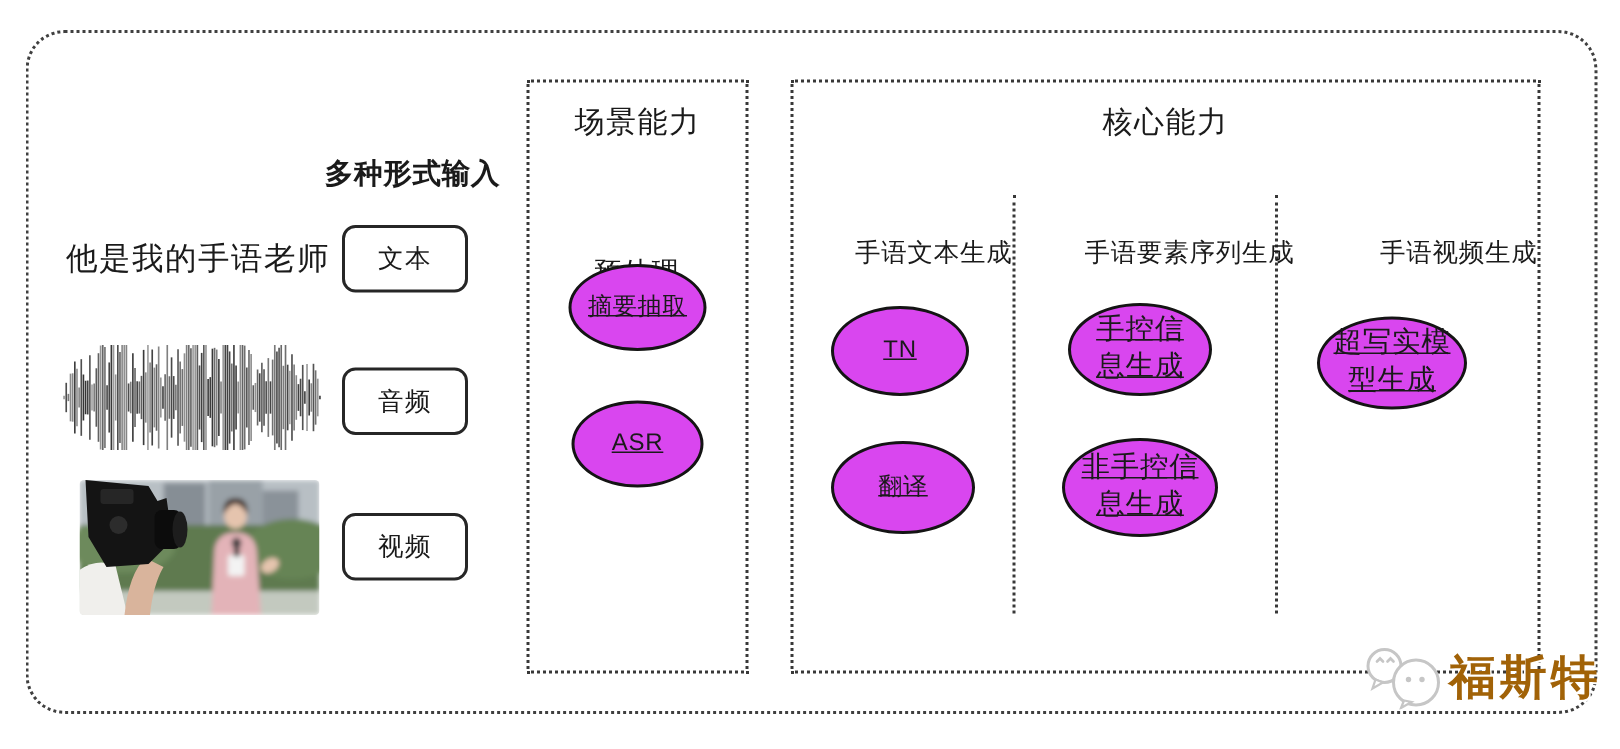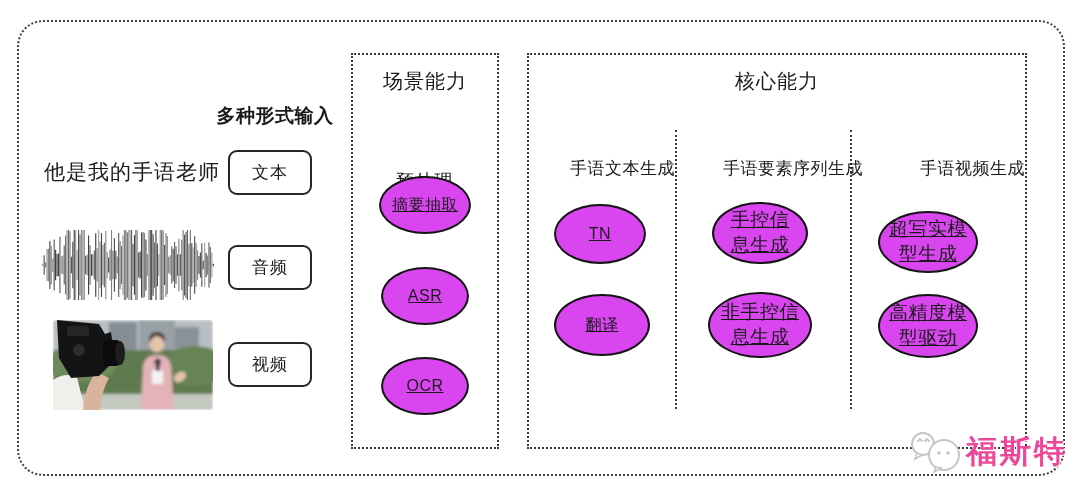--- a/index.html
+++ b/index.html
@@ -51,21 +51,21 @@
     display:flex;align-items:center;justify-content:center;font-size:17px;
     letter-spacing:1px;background:#fff;box-sizing:border-box;
   }
   .waveform{left:42px;top:229px;width:172px;height:72px;}
   .video-thumb{
     left:53px;top:320px;width:160px;height:90px;border-radius:3px;overflow:hidden;
   }
   
   .wm-logo{left:908px;top:429px;width:58px;height:44px;z-index:6;}
   .wm-text{
-    left:966px;top:431px;font-size:31px;font-weight:700;color:#ec4899;
+    left:966px;top:431px;font-size:31px;font-weight:700;color:#a16207;
     letter-spacing:3px;z-index:6;
     text-shadow:1px 1px 0 #ffffff;
   }
 </style>
 </head>
 <body>
 
 <div id="canvas">
 
   <div class="abs outer-frame"></div>
@@ -242,41 +242,39 @@
   </div>
   <div class="abs type-box" style="top:342px">
     <span>视频</span>
   </div>
 
   <div class="abs cap-box scene-box">
     <div class="box-title">场景能力</div>
     <div class="sub-label" style="left:0;top:76px;width:100%;margin-top:38px;">预处理</div>
     <div class="node" style="left:26px;top:121px;width:92px;height:58px;">摘要抽取</div>
     <div class="node" style="left:28px;top:212px;width:88px;height:58px;">ASR</div>
-    <div class="node" style="left:28px;top:302px;width:88px;height:58px;">OCR</div>
   </div>
 
   <div class="abs cap-box core-box">
     <div class="box-title">核心能力</div>
 
     <div class="col-divider" style="left:146px;"></div>
     <div class="col-divider" style="left:321px;"></div>
 
     <div class="col-header" style="left:0;width:146px;">手语文本生成</div>
     <div class="col-header" style="left:159px;width:175px;">手语要素序列生成</div>
     <div class="col-header" style="left:321px;width:175px;">手语视频生成</div>
 
     <div class="node" style="left:25px;top:149px;width:92px;height:60px;">TN</div>
     <div class="node" style="left:25px;top:239px;width:96px;height:62px;">翻译</div>
 
     <div class="node small-text" style="left:183px;top:147px;width:96px;height:62px;padding:0 12px;">手控信息生成</div>
     <div class="node small-text" style="left:179px;top:237px;width:104px;height:66px;padding:0 10px;">非手控信息生成</div>
 
     <div class="node small-text" style="left:349px;top:156px;width:100px;height:62px;padding:0 9px;">超写实模型生成</div>
-    <div class="node small-text" style="left:349px;top:239px;width:100px;height:64px;padding:0 9px;">高精度模型驱动</div>
   </div>
 
   <svg class="abs wm-logo" viewBox="0 0 58 44" xmlns="http://www.w3.org/2000/svg">
     <g fill="#ffffff" stroke="#c6c6c6" stroke-width="2">
       <circle cx="15" cy="15" r="11"></circle>
       <path d="M9 24 L7 30 L14 26 Z" stroke-width="1.5"></path>
       <circle cx="36" cy="26" r="15"></circle>
       <path d="M28 38 L26 43 L33 39 Z" stroke-width="1.5"></path>
     </g>
     <g stroke="#c6c6c6" stroke-width="1.8" fill="none" stroke-linecap="round">

